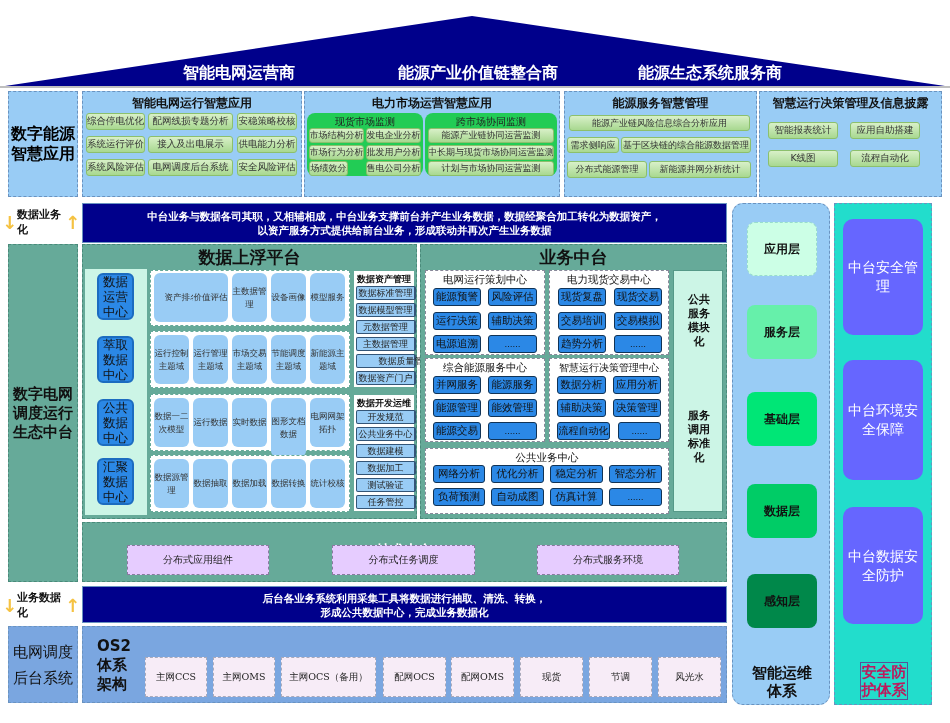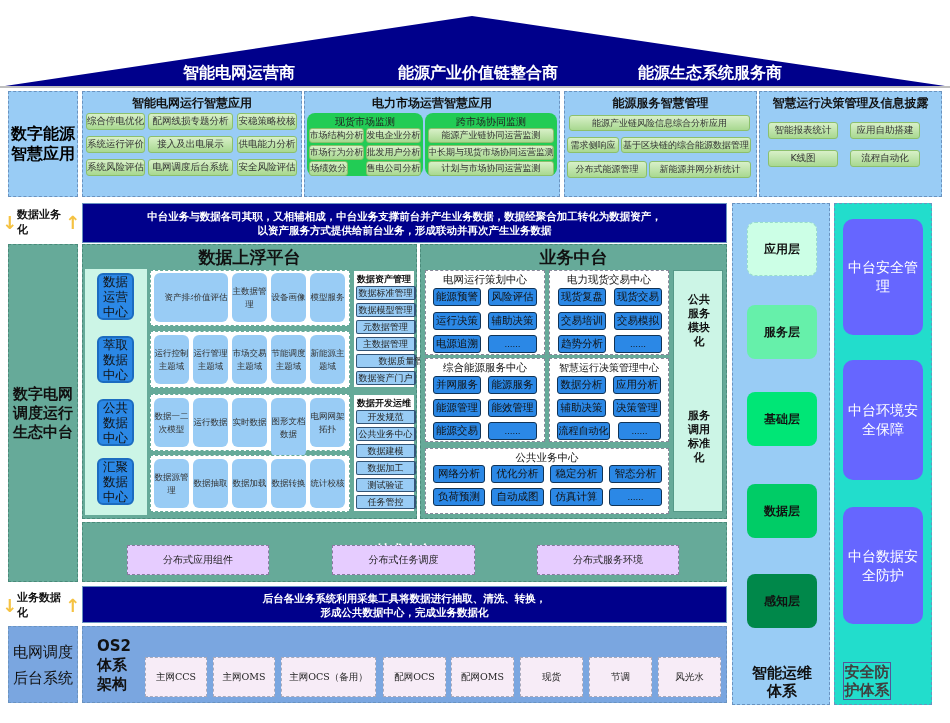--- a/index.html
+++ b/index.html
@@ -272,27 +272,27 @@
 </div>
 <div class="pink-btn center" style="left:145px;width:62px;">主网CCS</div>
 <div class="pink-btn center" style="left:213px;width:62px;">主网OMS</div>
 <div class="pink-btn center" style="left:281px;width:95px;">主网OCS（备用）</div>
 <div class="pink-btn center" style="left:383px;width:63px;">配网OCS</div>
 <div class="pink-btn center" style="left:451px;width:63px;">配网OMS</div>
 <div class="pink-btn center" style="left:520px;width:63px;">现货</div>
 <div class="pink-btn center" style="left:589px;width:63px;">节调</div>
 <div class="pink-btn center" style="left:658px;width:63px;">风光水</div>
 
-<div class="abs ops-col" style="left:732px;top:203px;width:98px;height:502px;">
+<div class="abs ops-col" style="left:732px;top:203px;width:98px;height:502px;border-radius:11px;">
   <div style="position:absolute;left:0;bottom:4px;width:98px;text-align:center;font-weight:bold;font-size:15px;line-height:18px;color:#111;padding:0 18px;word-break:break-all;">智能运维体系</div>
 </div>
 <div class="layer-btn center" style="top:222px;background:#ccffe6;border:1px dashed #9dc;">应用层</div>
 <div class="layer-btn center" style="top:305px;background:#66f0aa;">服务层</div>
 <div class="layer-btn center" style="top:392px;background:#00e676;">基础层</div>
 <div class="layer-btn center" style="top:484px;background:#00cc66;">数据层</div>
 <div class="layer-btn center" style="top:574px;background:#00884a;">感知层</div>
 
 <div class="abs sec-col" style="left:834px;top:203px;width:98px;height:502px;">
-  <div style="position:absolute;left:8px;bottom:4px;width:48px;text-align:center;font-weight:bold;font-size:15px;line-height:18px;color:#404040;border:1px solid #559;background:#22ddcc;word-break:break-all;">安全防护体系</div>
+  <div style="position:absolute;left:25px;bottom:4px;width:48px;text-align:center;font-weight:bold;font-size:15px;line-height:18px;color:#be185d;border:1px solid #559;background:#22ddcc;word-break:break-all;">安全防护体系</div>
 </div>
 <div class="sec-btn center" style="top:219px;height:116px;">中台安全管理</div>
 <div class="sec-btn center" style="top:360px;height:120px;">中台环境安全保障</div>
 <div class="sec-btn center" style="top:507px;height:117px;">中台数据安全防护</div>
 
 </body></html>

